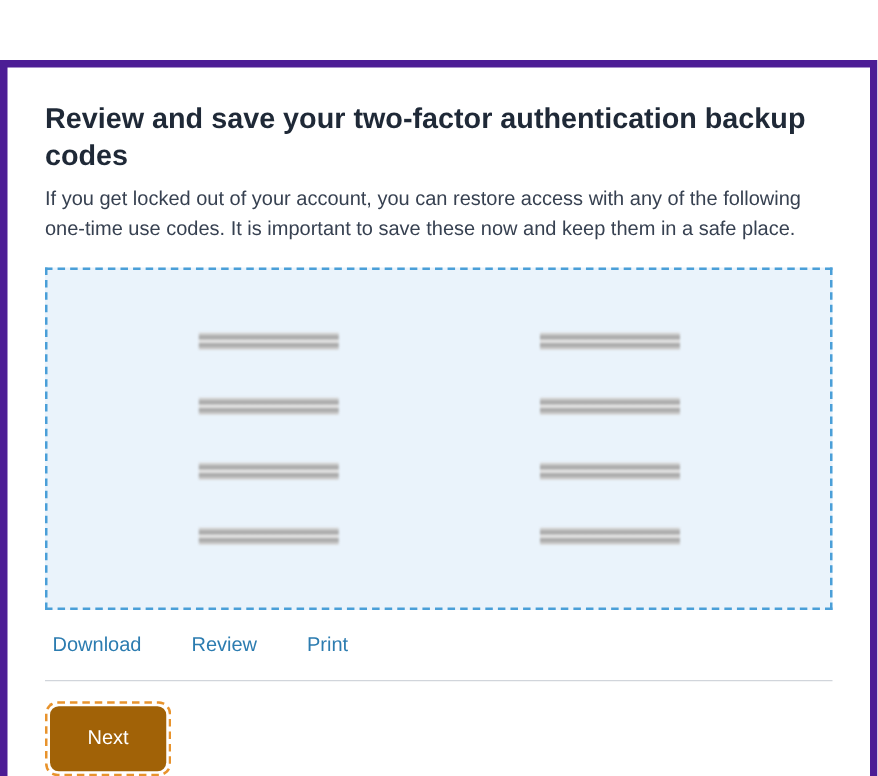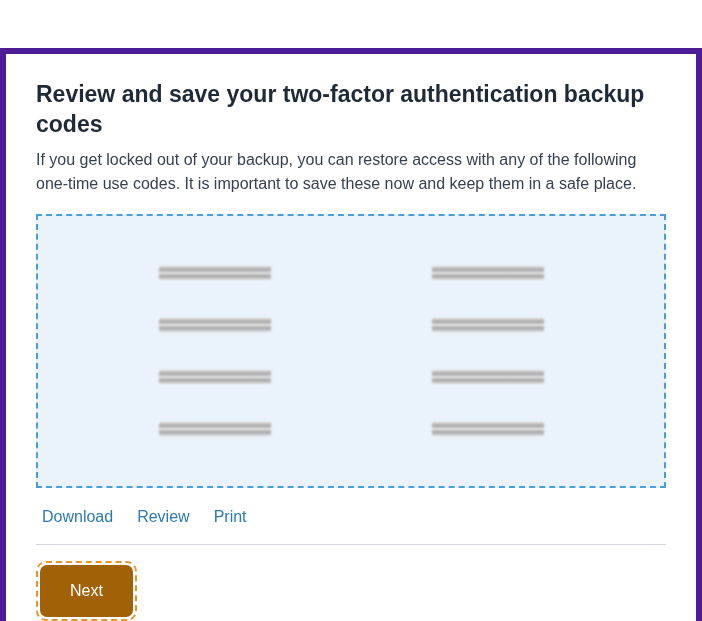--- a/index.html
+++ b/index.html
@@ -49,21 +49,21 @@
     }
     .code-blur {
       width: 112px;
       height: 14px;
       background: linear-gradient(to bottom, #e0e0e0 0%, #a0a0a0 30%, #f0f0f0 50%, #a0a0a0 70%, #e0e0e0 100%);
       filter: blur(1px);
       border-radius: 1px;
     }
     .actions-row {
       display: flex;
-      gap: 24px;
+      gap: 40px;
       padding-left: 6px;
       margin-bottom: 18px;
     }
     .link-action {
       color: #2c7cb0;
       font-size: 16px;
       cursor: pointer;
       text-decoration: none;
     }
     .divider {
@@ -86,21 +86,21 @@
       font-size: 16px;
       font-weight: 500;
       cursor: pointer;
     }
   </style>
 </head>
 <body>
 
 <div class="container">
   <h1 class="title">Review and save your two-factor authentication backup codes</h1>
-  <p class="description">If you get locked out of your backup, you can restore access with any of the following one-time use codes. It is important to save these now and keep them in a safe place.</p>
+  <p class="description">If you get locked out of your account, you can restore access with any of the following one-time use codes. It is important to save these now and keep them in a safe place.</p>
 
   <div class="codes-panel">
     <div class="codes-column">
       <div class="code-blur"></div>
       <div class="code-blur"></div>
       <div class="code-blur"></div>
       <div class="code-blur"></div>
     </div>
     <div class="codes-column">
       <div class="code-blur"></div>

